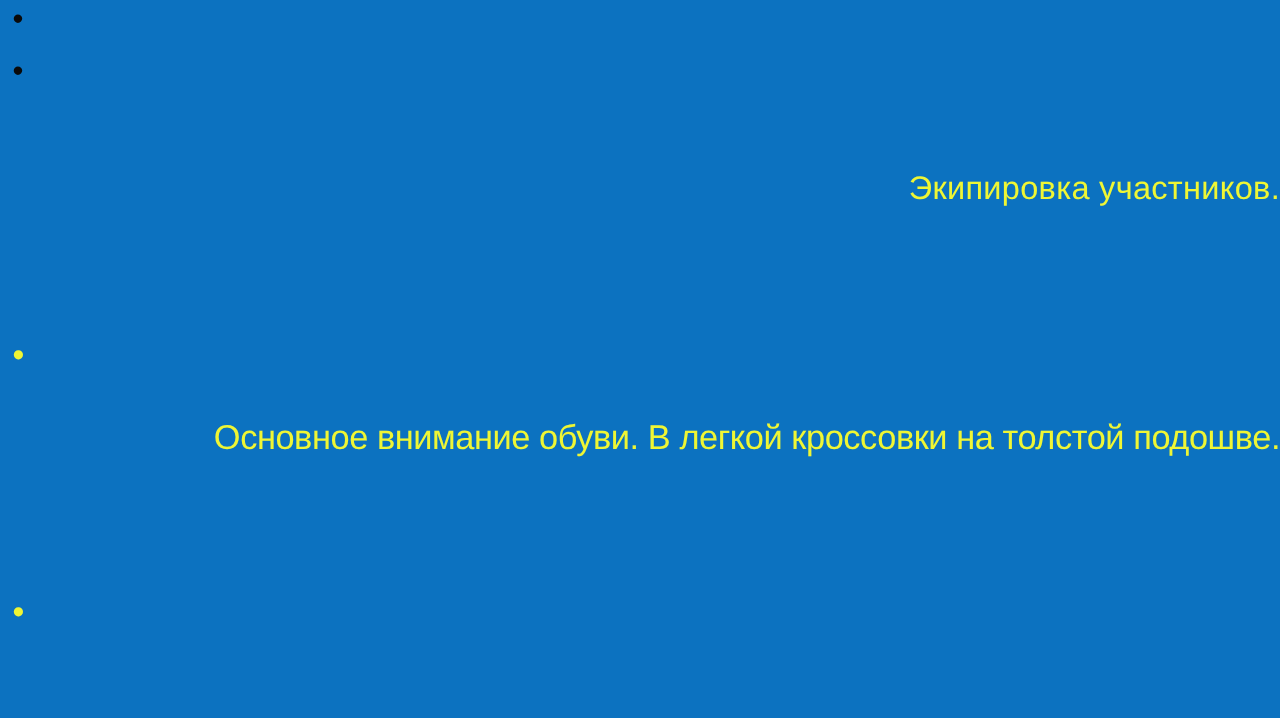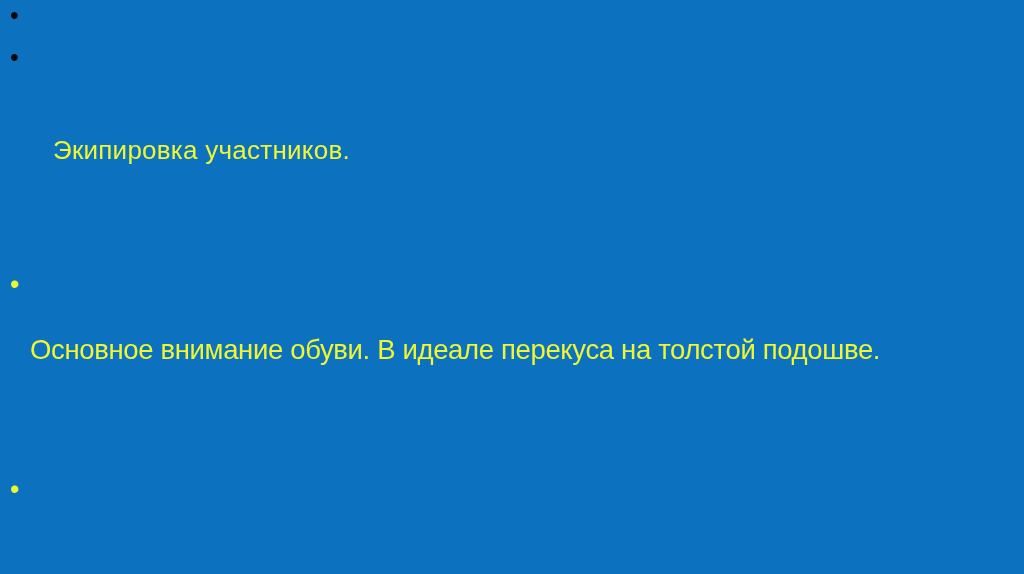--- a/index.html
+++ b/index.html
@@ -79,42 +79,42 @@
     font-size: 25px;
   }
 
   .item-body {
     margin-top: 10px;
     font-size: 27.5px;
     letter-spacing: -0.35px;
   }
   .item-body .bullet-marker { color: #eff634; }
 
-  .wrap-line { display: block; }
+  .wrap-line { display: block; text-align: right; }
 </style>
 </head>
 <body style="background: rgb(12, 114, 192);">
 
 <div id="slide" style="background: rgb(12, 114, 192);">
 
   <ul class="bullet-list">
 
     <li class="bullet-item item-empty" style="color: rgb(239, 246, 52);">
       <span class="bullet-marker" style="color: rgb(10, 10, 10);">•</span>
       <span class="wrap-line"></span>
     </li>
 
     <li class="bullet-item item-lead" style="color: rgb(239, 246, 52);">
       <span class="bullet-marker" style="color: rgb(10, 10, 10);">•</span>
       <span class="wrap-line">  Экипировка участников.</span>
     </li>
 
     <li class="bullet-item item-body" style="color: rgb(239, 246, 52);">
       <span class="bullet-marker" style="color: rgb(239, 246, 52);">•</span>
-      <span class="wrap-line">Основное внимание обуви. В идеале перекуса на толстой подошве.</span>
+      <span class="wrap-line">Основное внимание обуви. В легкой кроссовки на толстой подошве.</span>
     </li>
 
     <li class="bullet-item item-body" style="color: rgb(239, 246, 52);">
       <span class="bullet-marker" style="color: rgb(239, 246, 52);">•</span>
       
       
     </li>
 
   </ul>
 

